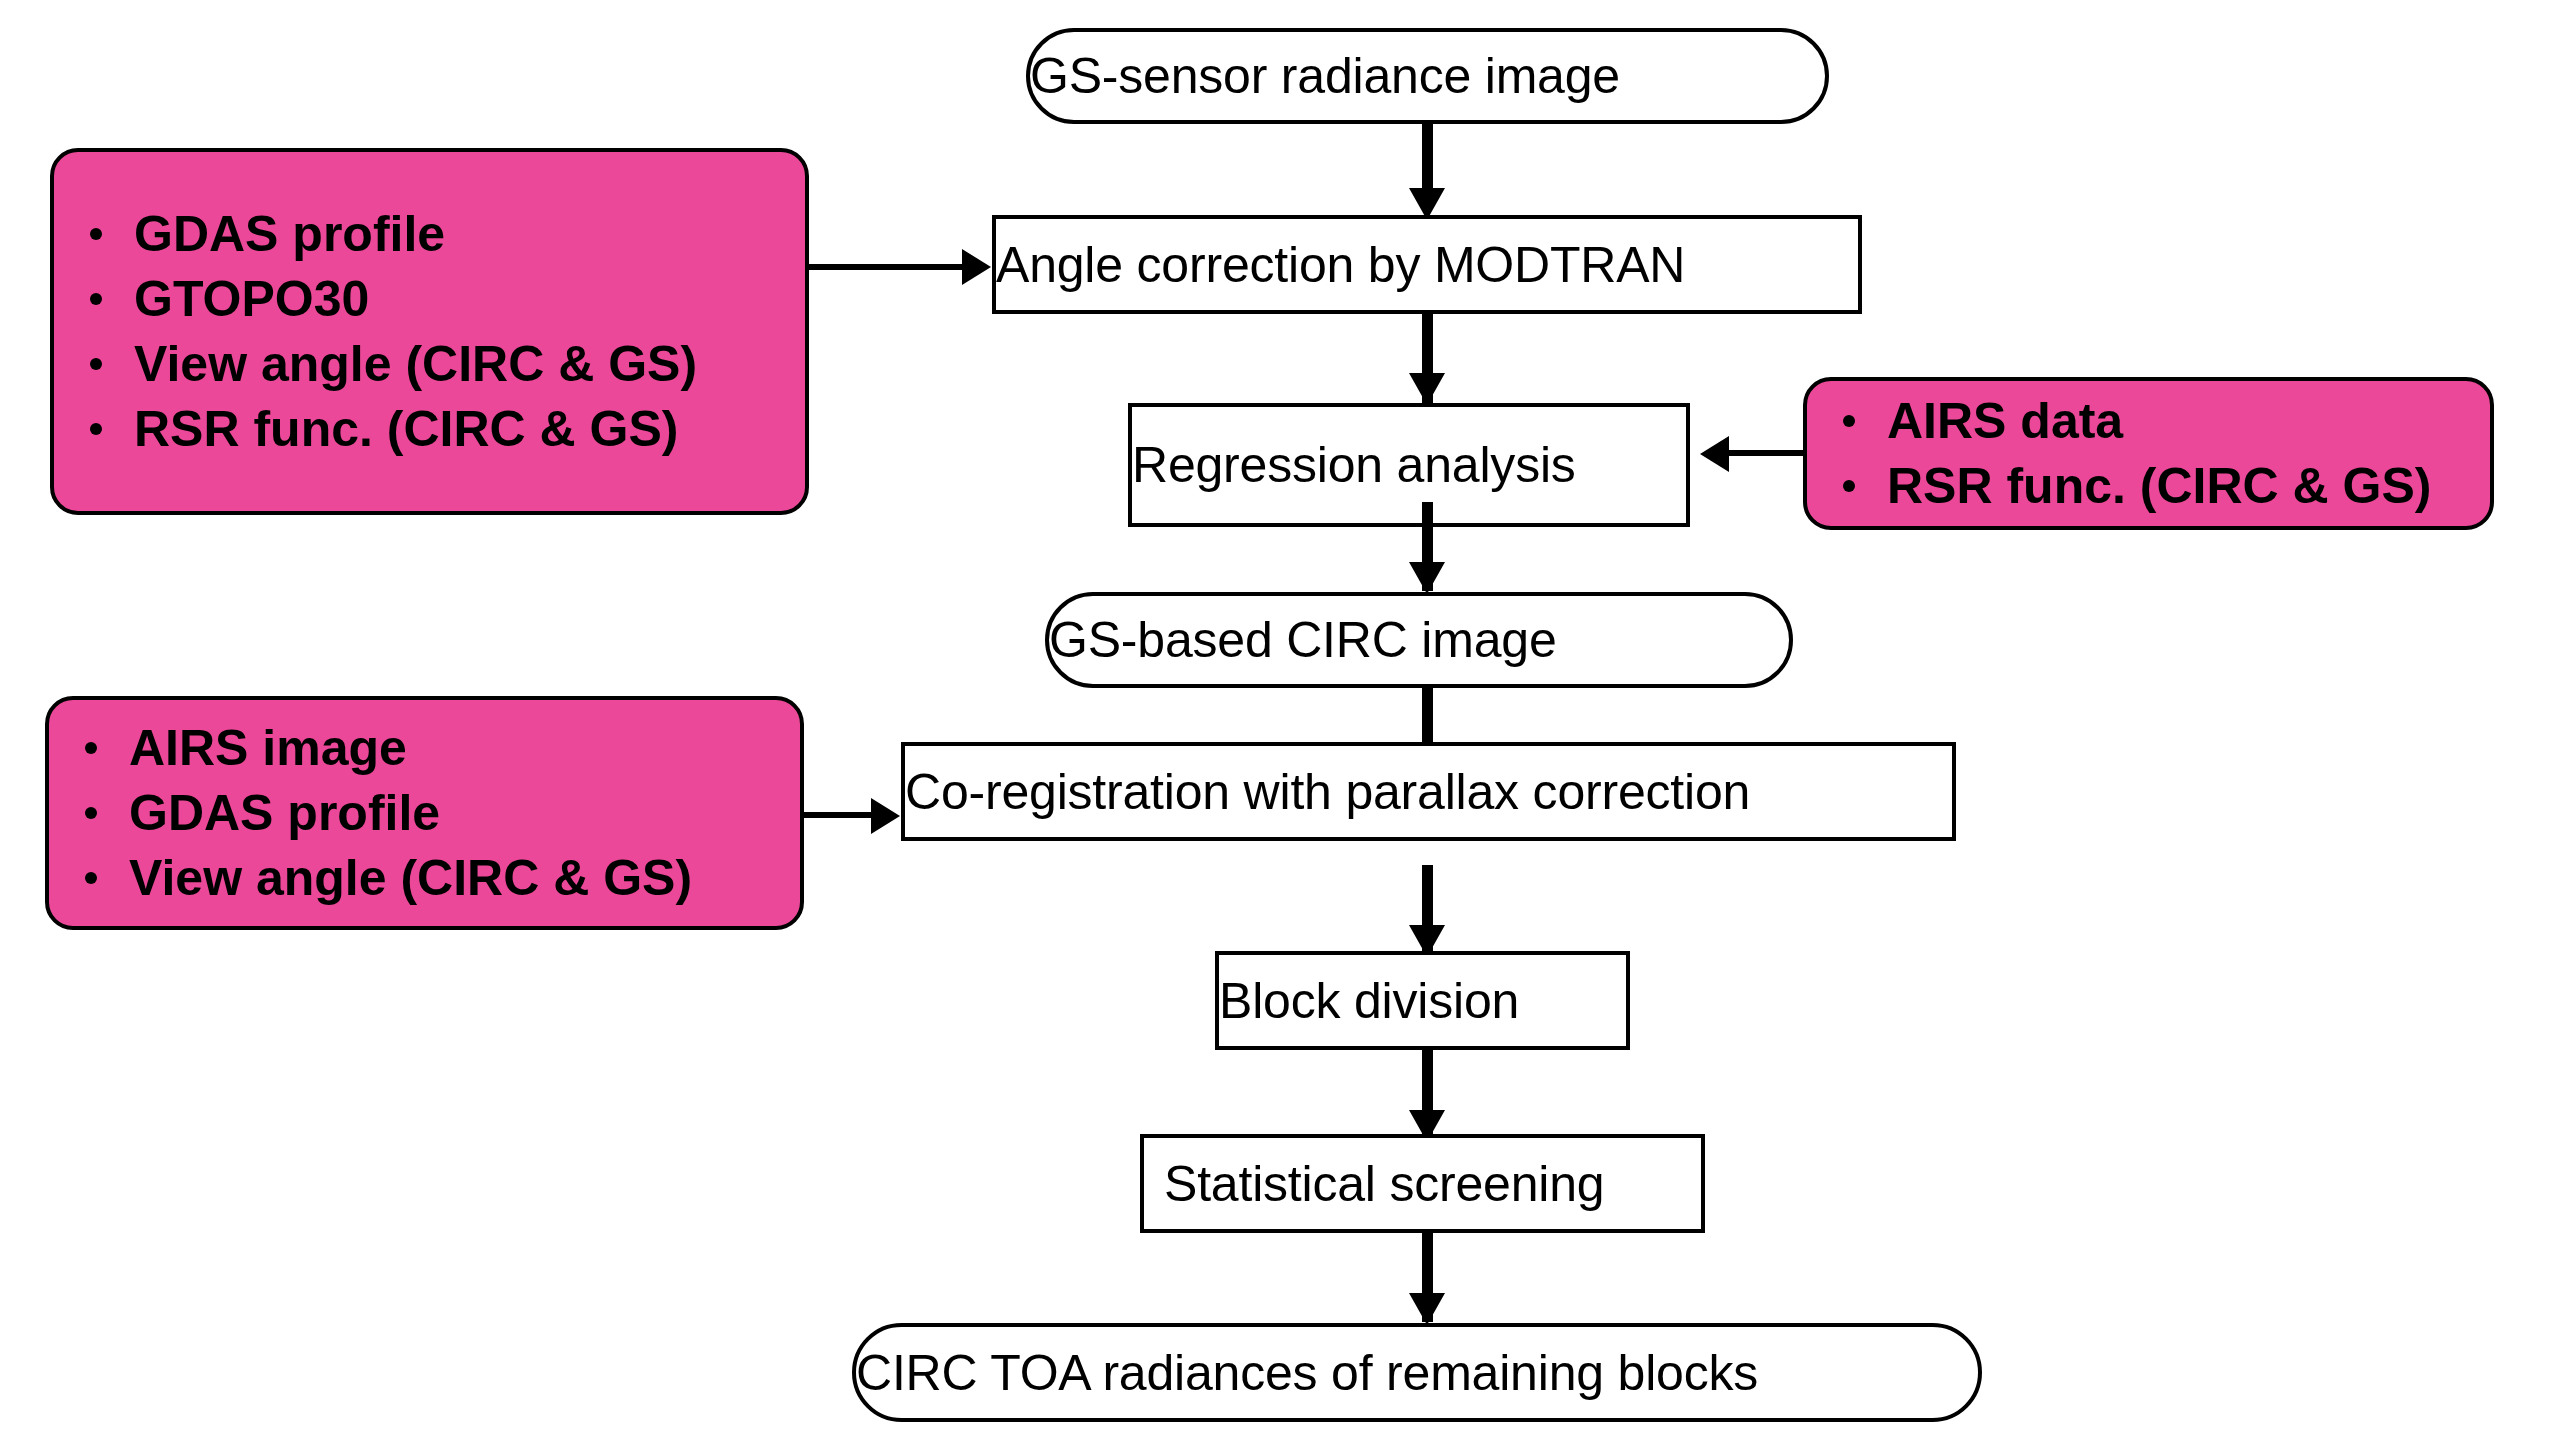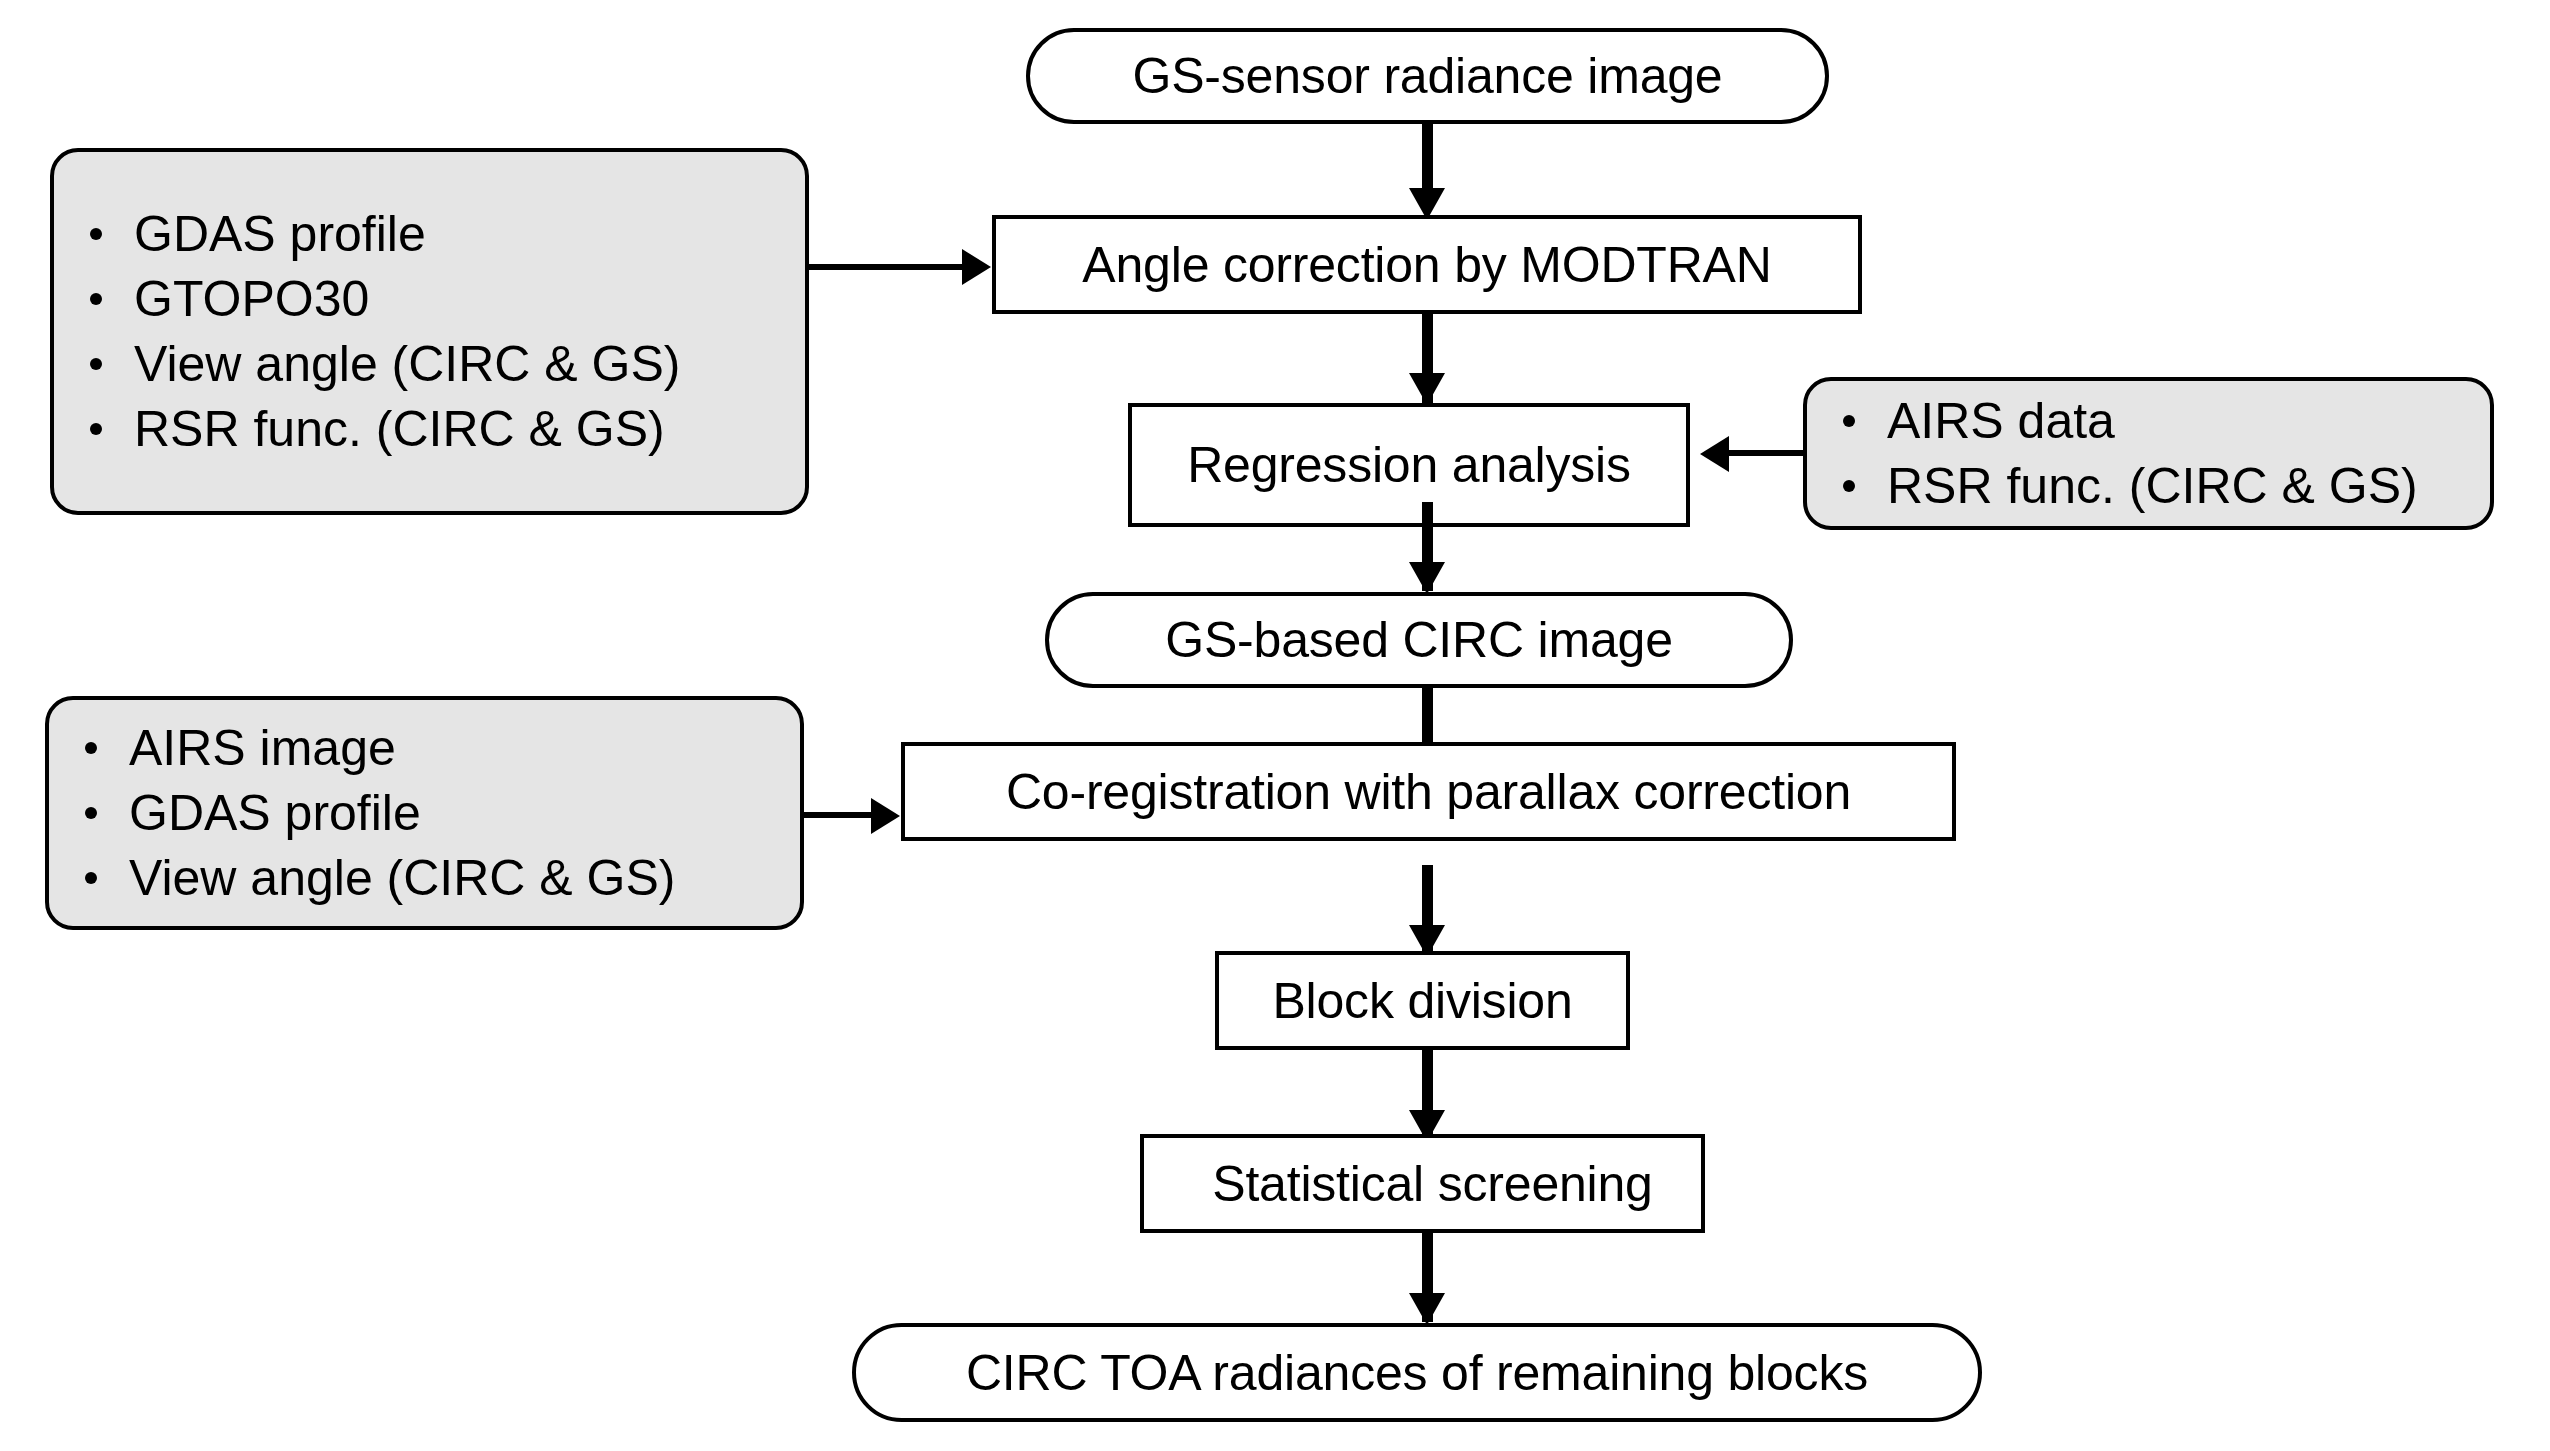--- a/index.html
+++ b/index.html
@@ -18,44 +18,44 @@
   }
 
   
   .node {
     position: absolute;
     box-sizing: border-box;
     background: #ffffff;
     border: 4px solid #000000;
     display: flex;
     align-items: center;
-    justify-content: center;
     text-align: center;
     line-height: 1.12;
   }
   .node.rect { border-radius: 0; }
   .node.stadium { border-radius: 811px; }
 
   .node .label {
     font-size: 50px;
     letter-spacing: -0.2px;
     white-space: nowrap;
   }
 
   
   .listbox {
     position: absolute;
     box-sizing: border-box;
-    background: #e5e5e5;
+    background: #ec4899;
     border: 4px solid #000000;
     border-radius: 28px;
     display: flex;
     flex-direction: column;
     justify-content: center;
     padding: 14.6px 21px 14.6px 28px;
+    font-weight: bold;
   }
   .listbox ul {
     list-style: none;
     margin: 0;
     padding: 0;
   }
   .listbox li {
     font-size: 50px;
     line-height: 1.30;
     white-space: nowrap;

